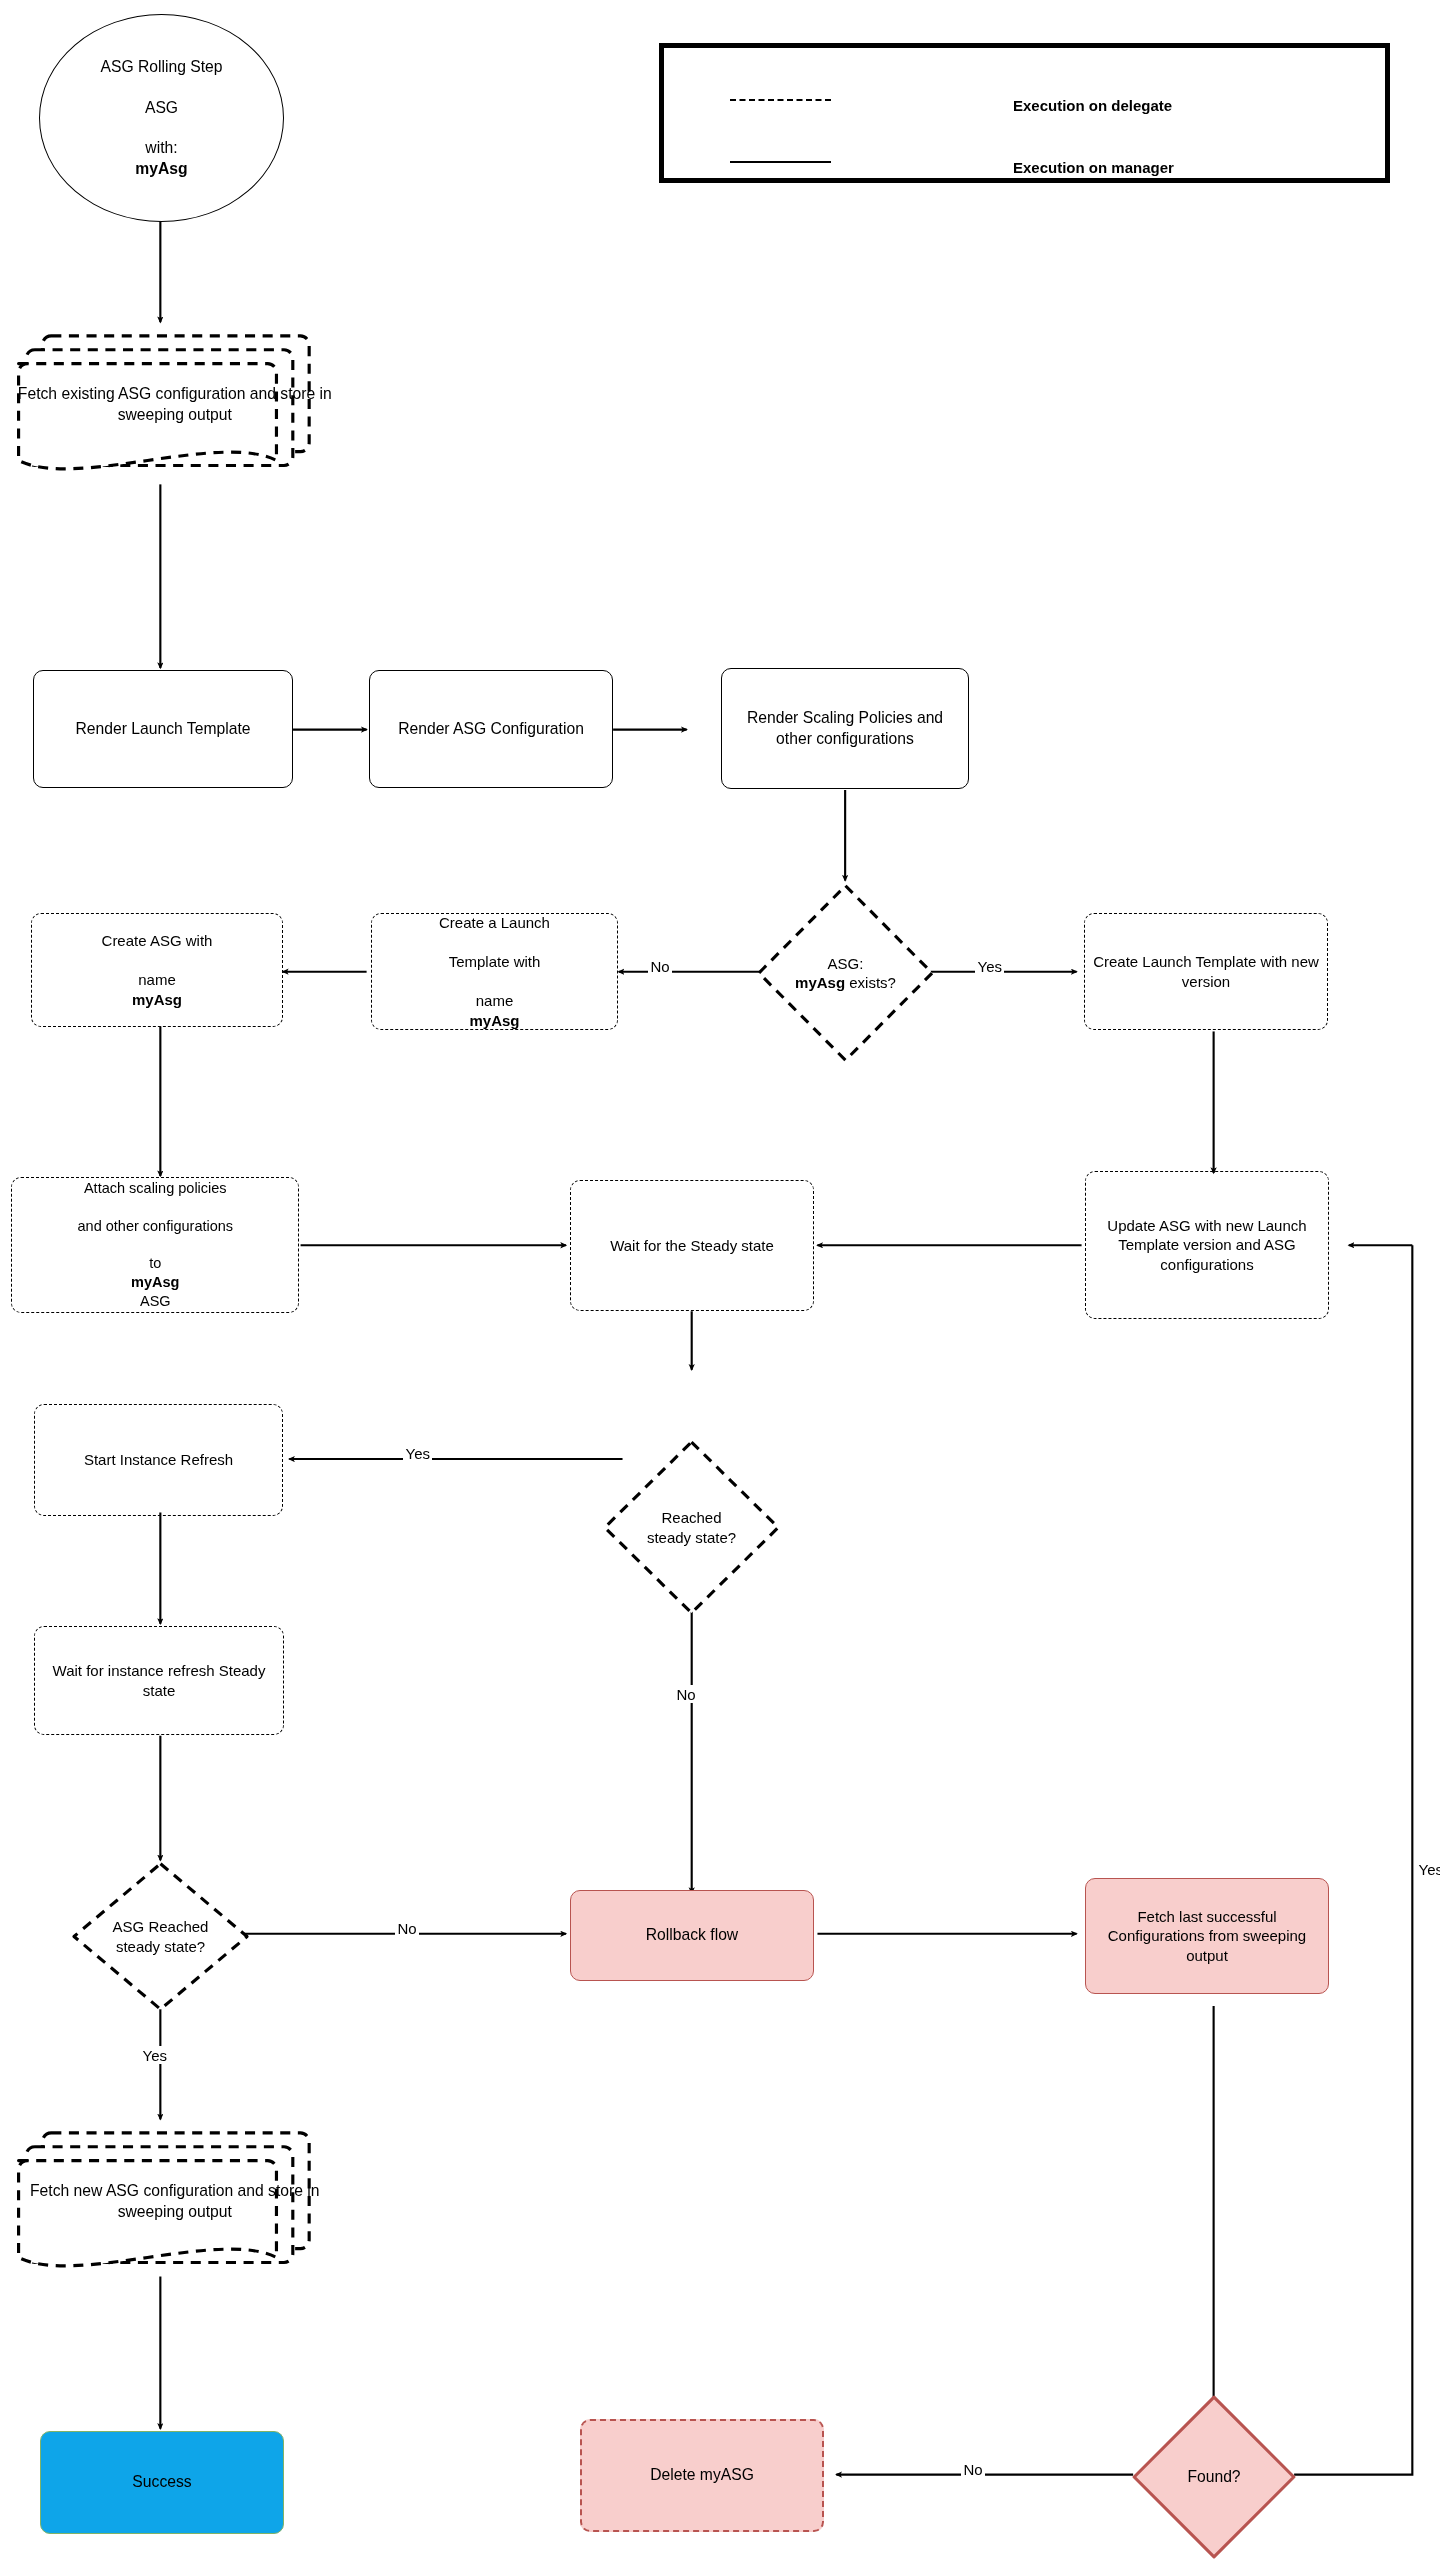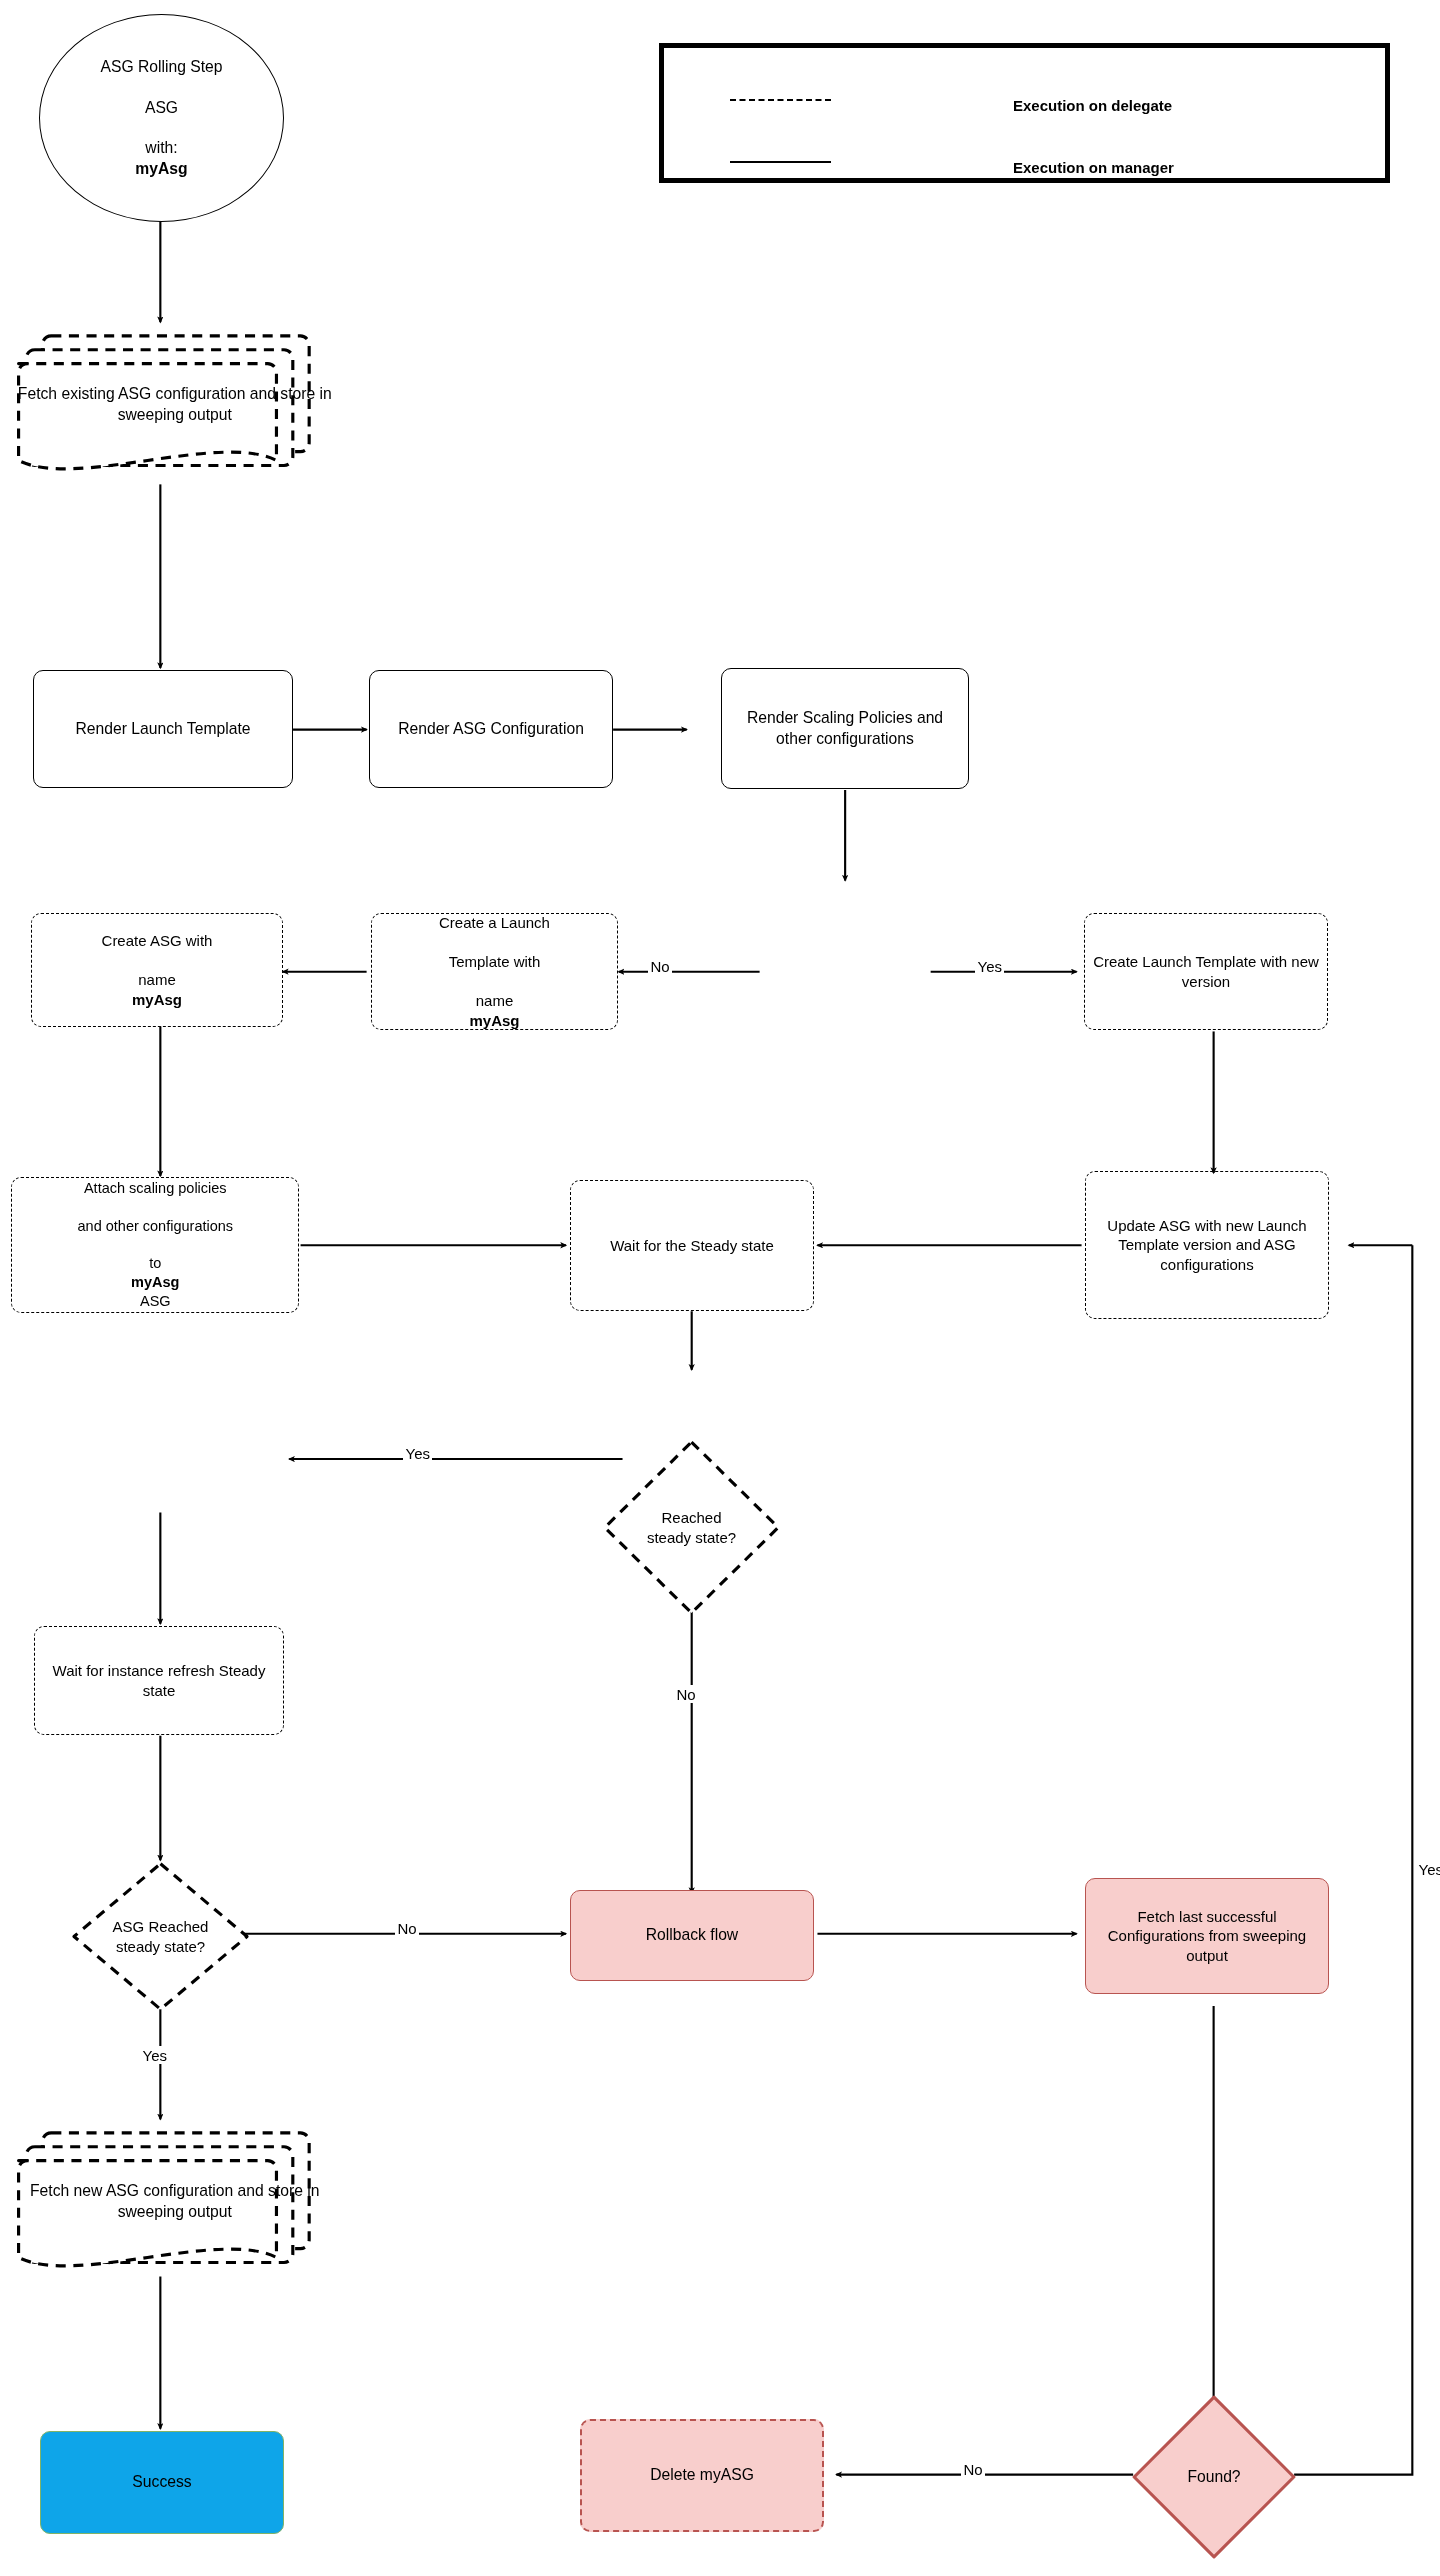--- a/index.html
+++ b/index.html
@@ -159,20 +159,31 @@
   </div>
 
   <div class="node mgr rounded f25" style="left:369px;top:670px;width:244px;height:118px;">
     <span>Render ASG Configuration</span>
   </div>
 
   <div class="node mgr rounded f25" style="left:721px;top:668px;width:248px;height:121px;">
     <span>Render Scaling Policies and other configurations</span>
   </div>
 
+  <div class="diamond-wrap" style="left:755px;top:882px;width:181px;height:182px;">
+    <svg class="dshape" width="181" height="182" viewBox="0 0 288 290">
+      <path d="M144,6 L282,145 L144,284 L6,145 Z" fill="#ffffff" stroke="#000000" stroke-width="5" stroke-dasharray="16 12" stroke-linejoin="round"></path>
+    </svg>
+    <div class="dlabel f24">
+      <span>
+        <span>ASG:</span><br>
+        <b>myAsg</b><span> exists?</span>
+      </span>
+    </div>
+  </div>
 
   <div class="node dlg rounded f24" style="left:371px;top:913px;width:247px;height:117px;">
     <span>
       <span>Create a Launch</span><br>
       <span>Template with</span><br>
       <span>name </span><b>myAsg</b>
     </span>
   </div>
 
   <div class="node dlg rounded f24" style="left:31px;top:913px;width:252px;height:114px;">
@@ -207,20 +218,23 @@
       <path d="M144,6 L282,142 L144,278 L6,142 Z" fill="#ffffff" stroke="#000000" stroke-width="5" stroke-dasharray="16 12" stroke-linejoin="round"></path>
     </svg>
     <div class="dlabel f24">
       <span>
         <span>Reached</span><br>
         <span>steady state?</span>
       </span>
     </div>
   </div>
 
+  <div class="node dlg rounded f24" style="left:34px;top:1404px;width:249px;height:112px;">
+    <span>Start Instance Refresh</span>
+  </div>
 
   <div class="node dlg rounded f24" style="left:34px;top:1626px;width:250px;height:109px;">
     <span>Wait for instance refresh Steady state</span>
   </div>
 
   <div class="diamond-wrap" style="left:70px;top:1860px;width:181px;height:153px;">
     <svg class="dshape" width="181" height="153" viewBox="0 0 288 244">
       <path d="M144,6 L282,122 L144,238 L6,122 Z" fill="#ffffff" stroke="#000000" stroke-width="5" stroke-dasharray="16 12" stroke-linejoin="round"></path>
     </svg>
     <div class="dlabel f24">

